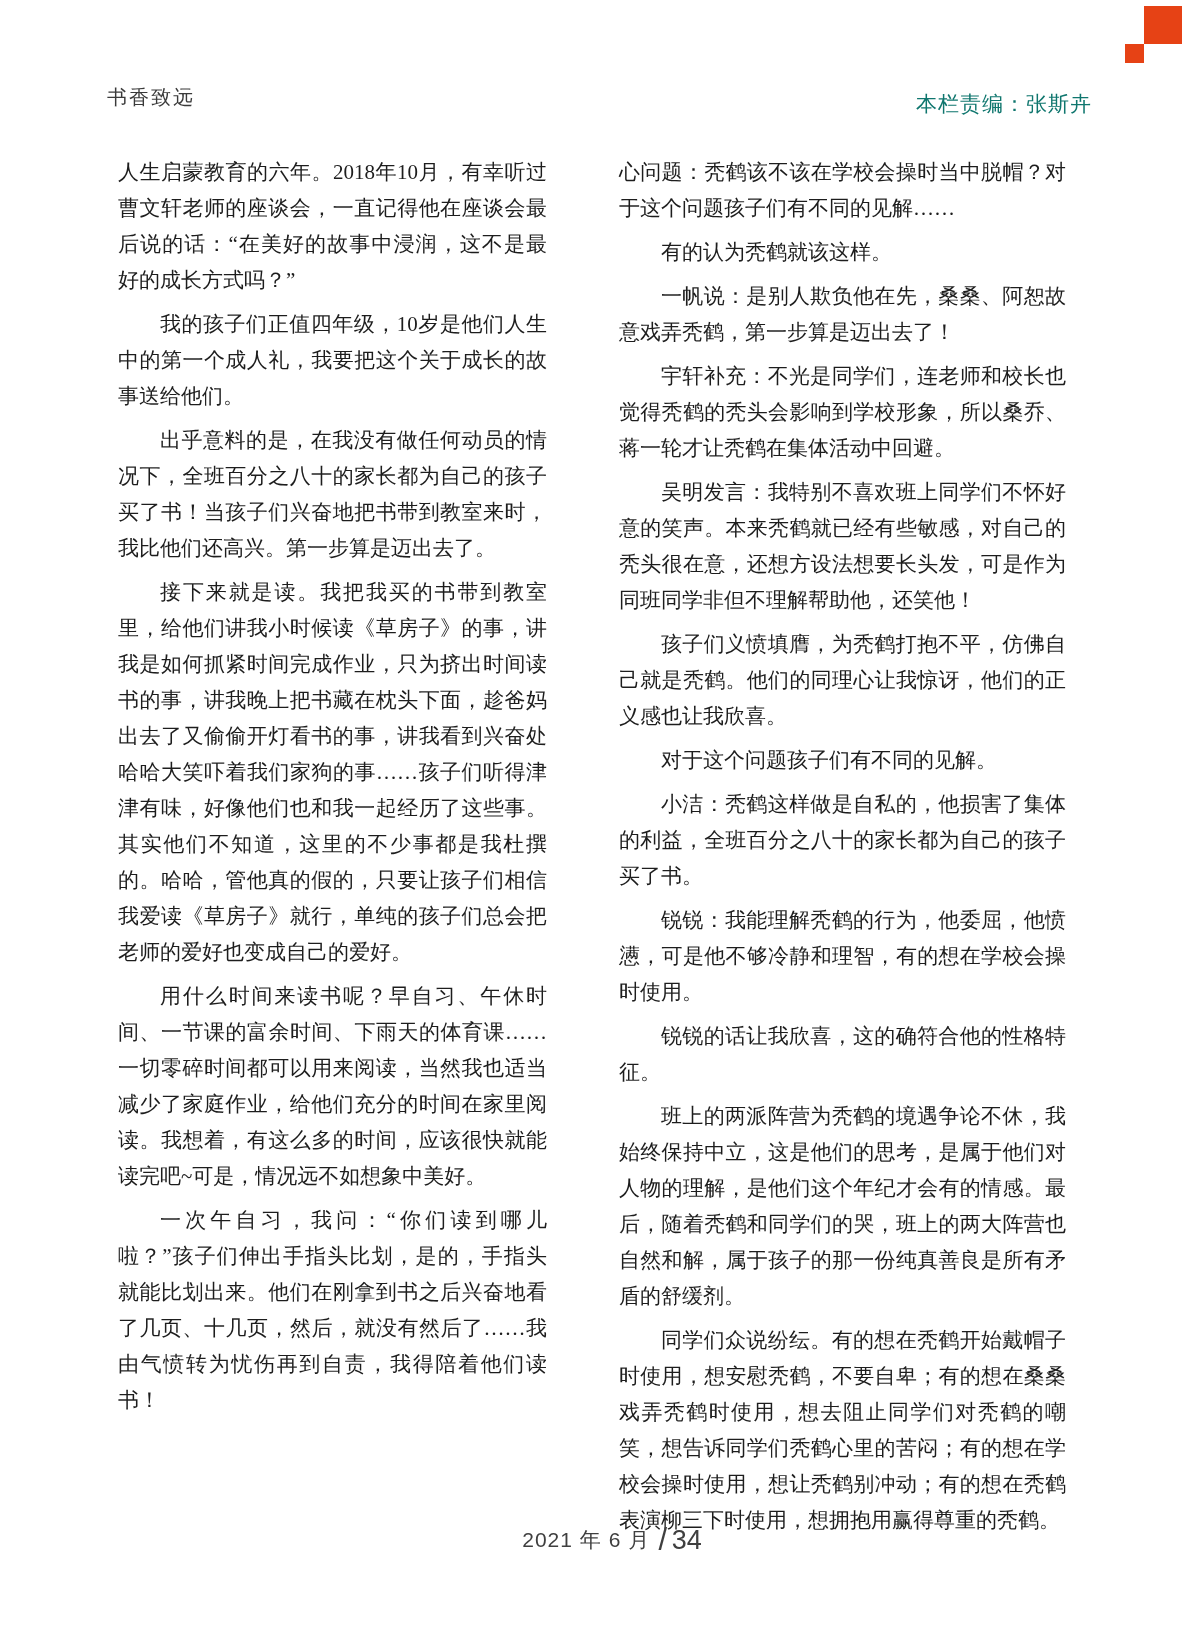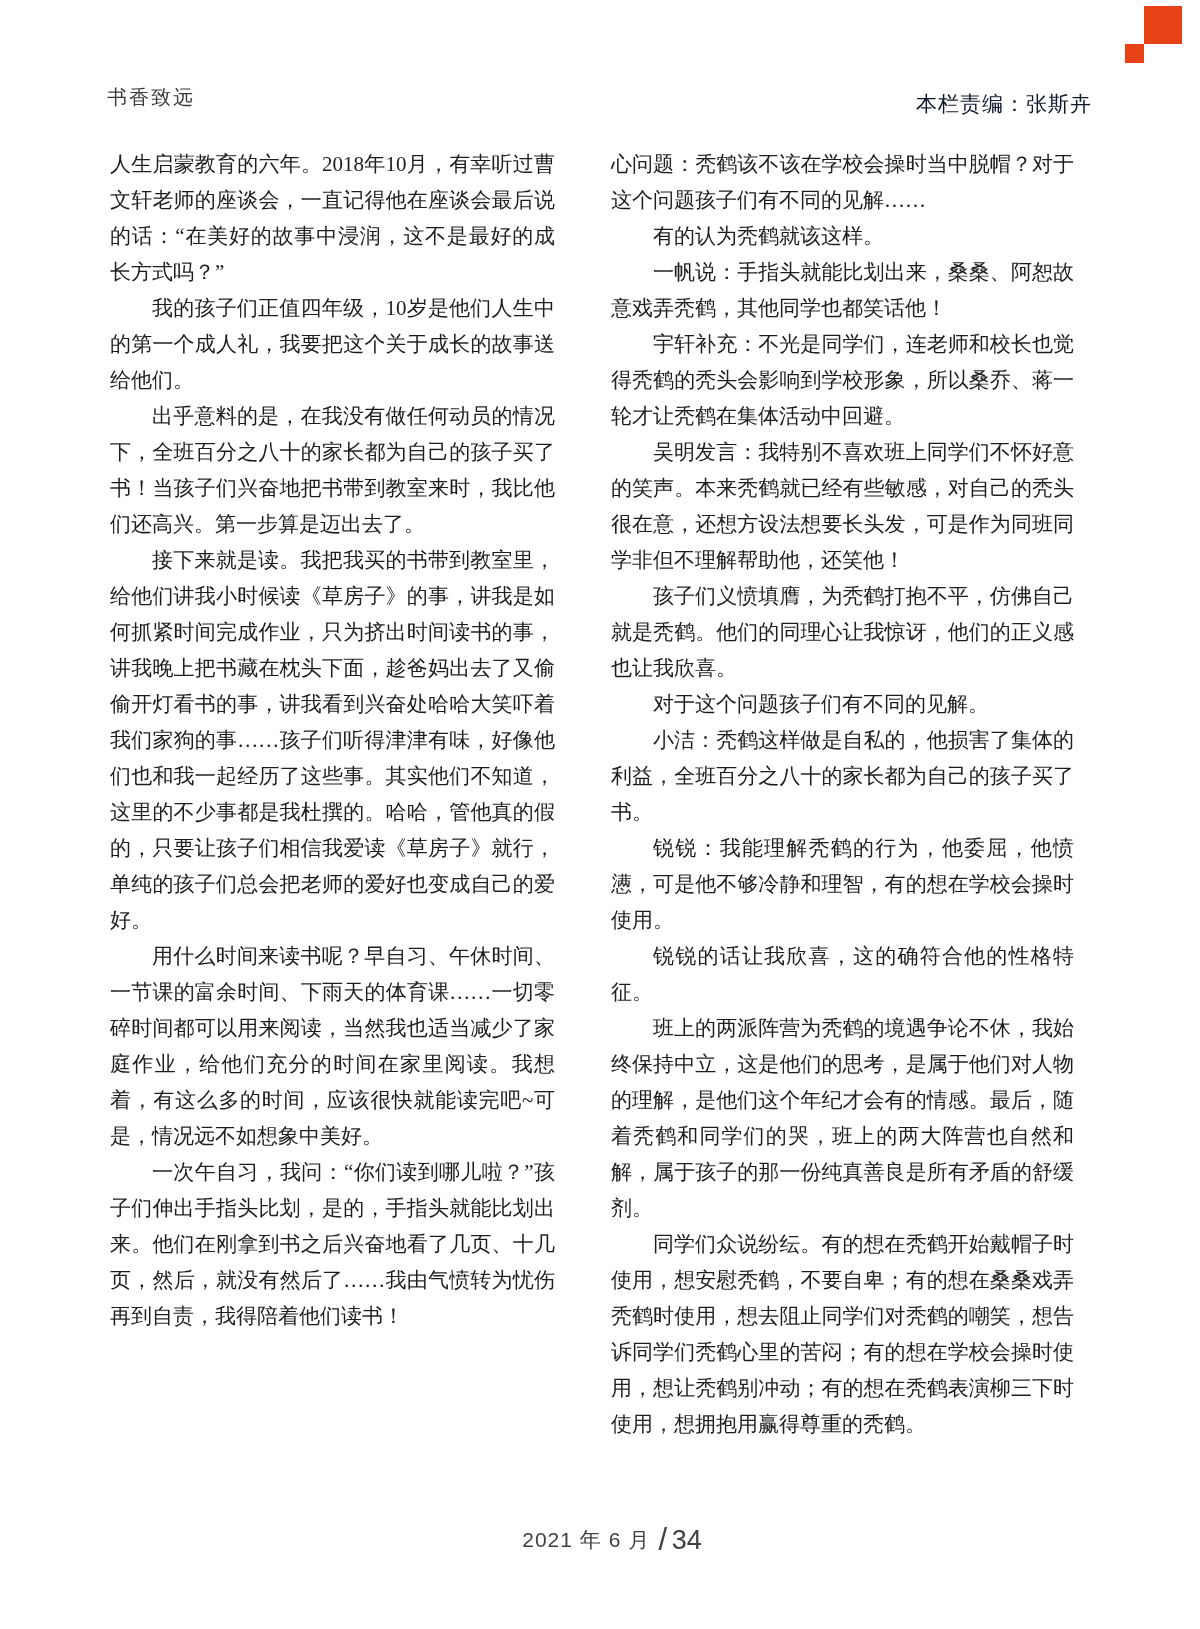--- a/index.html
+++ b/index.html
@@ -12,30 +12,30 @@
   .sq-big{top:6px;right:18px;width:38px;height:38px;}
   .sq-small{top:44px;right:56px;width:19px;height:19px;}
   .header-left{
     position:absolute;left:107px;top:84px;
     font-family:Liberation Sans, sans-serif;
     font-size:20px;color:#3a3a3a;letter-spacing:2px;
   }
   .header-right{
     position:absolute;right:108px;top:90px;
     font-family:"Liberation Sans","DejaVu Sans",sans-serif;
-    font-size:21px;color:#0f172a;letter-spacing:1px;
+    font-size:21px;color:#0f766e;letter-spacing:1px;
   }
   .col{
     position:absolute;top:146px;
     font-size:21px;line-height:36px;
     text-align:justify;text-justify:inter-ideograph;
   }
   .col-left{left:110px;width:445px;}
   .col-right{left:611px;width:463px;}
-  .col p{margin:0;text-indent:2em;}
+  .col p{margin:8px;text-indent:2em;}
   .col p.no-indent{text-indent:0;}
   .footer{
     position:absolute;top:1522px;left:0;width:100%;
     text-align:center;
     font-family:"Liberation Sans","DejaVu Sans",sans-serif;
     color:#3f3f3f;
     padding-left:12px;
   }
   .footer .f-date{font-size:21px;font-weight:300;letter-spacing:1px;vertical-align:baseline;}
   .footer .f-slash{font-size:31px;font-weight:300;vertical-align:-3px;padding-left:4px;}
@@ -57,21 +57,21 @@
     <p>我的孩子们正值四年级，10岁是他们人生中的第一个成人礼，我要把这个关于成长的故事送给他们。</p>
     <p>出乎意料的是，在我没有做任何动员的情况下，全班百分之八十的家长都为自己的孩子买了书！当孩子们兴奋地把书带到教室来时，我比他们还高兴。第一步算是迈出去了。</p>
     <p>接下来就是读。我把我买的书带到教室里，给他们讲我小时候读《草房子》的事，讲我是如何抓紧时间完成作业，只为挤出时间读书的事，讲我晚上把书藏在枕头下面，趁爸妈出去了又偷偷开灯看书的事，讲我看到兴奋处哈哈大笑吓着我们家狗的事……孩子们听得津津有味，好像他们也和我一起经历了这些事。其实他们不知道，这里的不少事都是我杜撰的。哈哈，管他真的假的，只要让孩子们相信我爱读《草房子》就行，单纯的孩子们总会把老师的爱好也变成自己的爱好。</p>
     <p>用什么时间来读书呢？早自习、午休时间、一节课的富余时间、下雨天的体育课……一切零碎时间都可以用来阅读，当然我也适当减少了家庭作业，给他们充分的时间在家里阅读。我想着，有这么多的时间，应该很快就能读完吧~可是，情况远不如想象中美好。</p>
     <p>一次午自习，我问：“你们读到哪儿啦？”孩子们伸出手指头比划，是的，手指头就能比划出来。他们在刚拿到书之后兴奋地看了几页、十几页，然后，就没有然后了……我由气愤转为忧伤再到自责，我得陪着他们读书！</p>
   </div>
 
   <div class="col col-right">
     <p class="no-indent">心问题：秃鹤该不该在学校会操时当中脱帽？对于这个问题孩子们有不同的见解……</p>
     <p>有的认为秃鹤就该这样。</p>
-    <p>一帆说：手指头就能比划出来，桑桑、阿恕故意戏弄秃鹤，其他同学也都笑话他！</p>
+    <p>一帆说：是别人欺负他在先，桑桑、阿恕故意戏弄秃鹤，第一步算是迈出去了！</p>
     <p>宇轩补充：不光是同学们，连老师和校长也觉得秃鹤的秃头会影响到学校形象，所以桑乔、蒋一轮才让秃鹤在集体活动中回避。</p>
     <p>吴明发言：我特别不喜欢班上同学们不怀好意的笑声。本来秃鹤就已经有些敏感，对自己的秃头很在意，还想方设法想要长头发，可是作为同班同学非但不理解帮助他，还笑他！</p>
     <p>孩子们义愤填膺，为秃鹤打抱不平，仿佛自己就是秃鹤。他们的同理心让我惊讶，他们的正义感也让我欣喜。</p>
     <p>对于这个问题孩子们有不同的见解。</p>
     <p>小洁：秃鹤这样做是自私的，他损害了集体的利益，全班百分之八十的家长都为自己的孩子买了书。</p>
     <p>锐锐：我能理解秃鹤的行为，他委屈，他愤懑，可是他不够冷静和理智，有的想在学校会操时使用。</p>
     <p>锐锐的话让我欣喜，这的确符合他的性格特征。</p>
     <p>班上的两派阵营为秃鹤的境遇争论不休，我始终保持中立，这是他们的思考，是属于他们对人物的理解，是他们这个年纪才会有的情感。最后，随着秃鹤和同学们的哭，班上的两大阵营也自然和解，属于孩子的那一份纯真善良是所有矛盾的舒缓剂。</p>
     <p>同学们众说纷纭。有的想在秃鹤开始戴帽子时使用，想安慰秃鹤，不要自卑；有的想在桑桑戏弄秃鹤时使用，想去阻止同学们对秃鹤的嘲笑，想告诉同学们秃鹤心里的苦闷；有的想在学校会操时使用，想让秃鹤别冲动；有的想在秃鹤表演柳三下时使用，想拥抱用赢得尊重的秃鹤。</p>
   </div>

